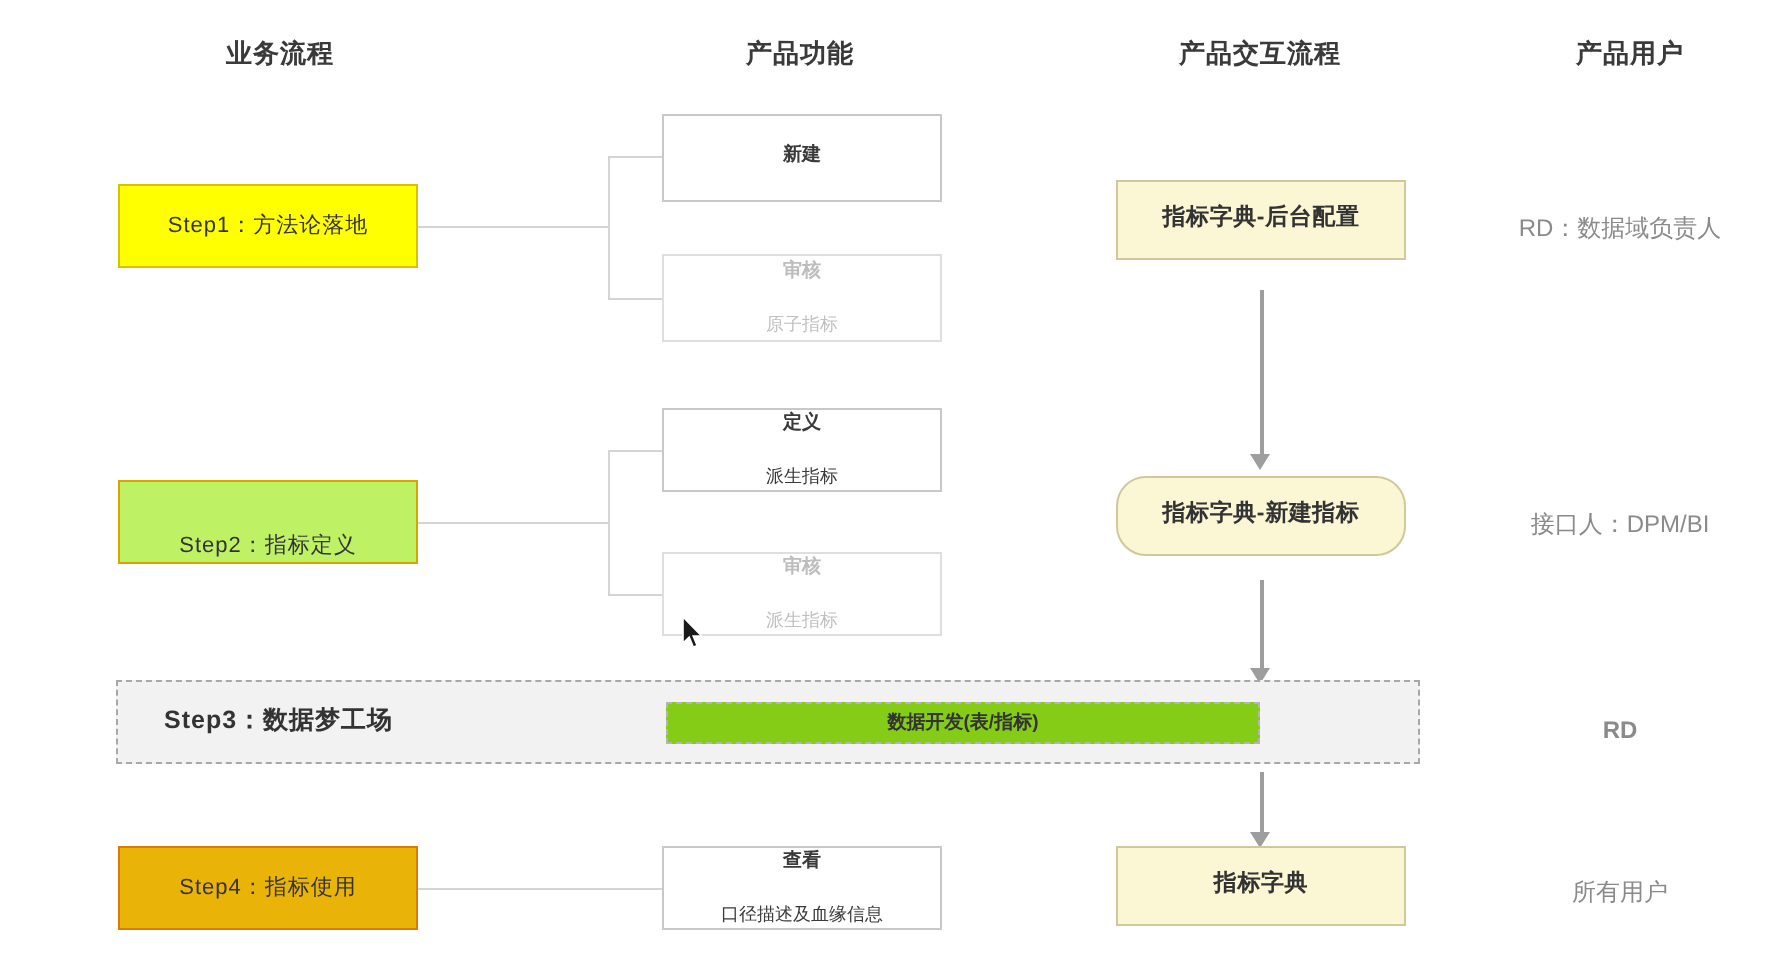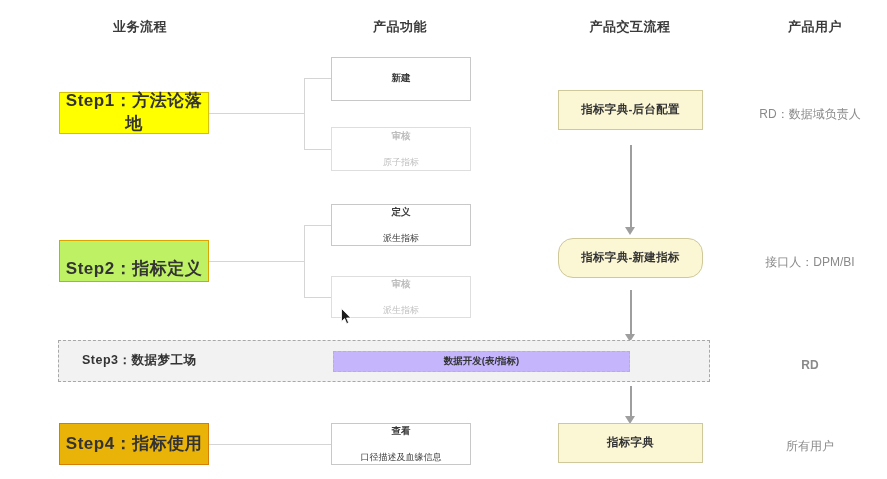--- a/index.html
+++ b/index.html
@@ -42,22 +42,22 @@
     text-align: center;
     line-height: 1.35;
     gap: 12px;
   }
 
   
   .step-box {
     width: 150px;
     height: 42px;
     border: 1px solid #c9ac00;
-    font-size: 17px;
-    font-weight: bold;
+    font-size: 11px;
+    font-weight: normal;
     color: #333333;
     letter-spacing: 0.5px;
   }
   .step-yellow { background: #ffff00; border-color: #d6c200; }
   .step-amber  { background: #bef264; border-color: #d9a400; justify-content: flex-end; }
   .step-orange { background: #eab308; border-color: #d97d00; }
 
   
   .fn-box {
     width: 140px;
@@ -150,21 +150,21 @@
     color: #333333;
     letter-spacing: 0.5px;
   }
   #step3-dev-box {
     position: absolute;
     left: 333px;
     top: 351px;
     width: 297px;
     height: 21px;
     box-sizing: border-box;
-    background: #c4b5fd;
+    background: #84cc16;
     border: 1px dashed #b5b5b5;
     display: flex;
     align-items: center;
     justify-content: center;
     font-size: 9.5px;
     font-weight: bold;
     color: #333333;
   }
 
   

